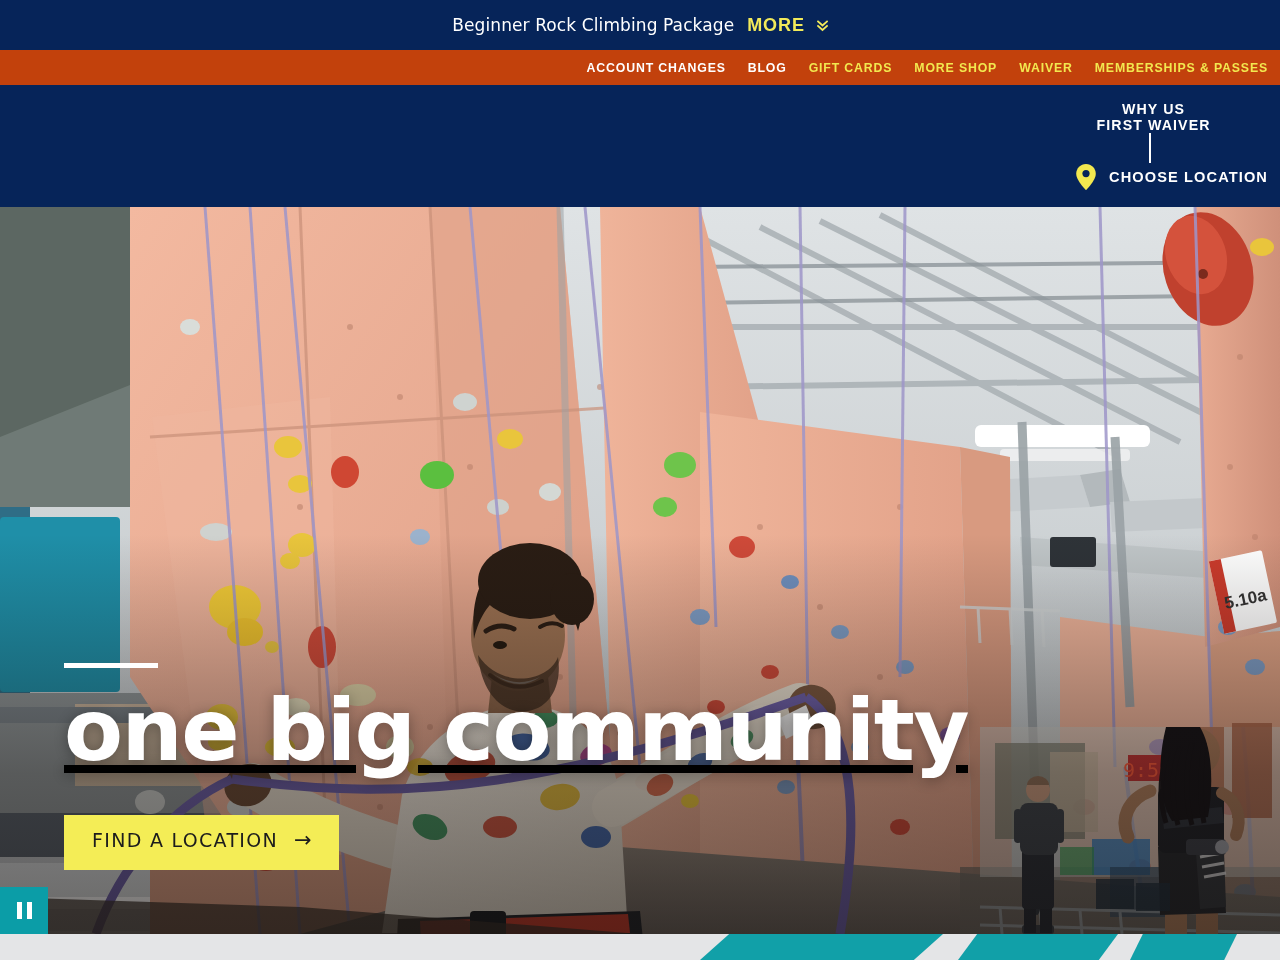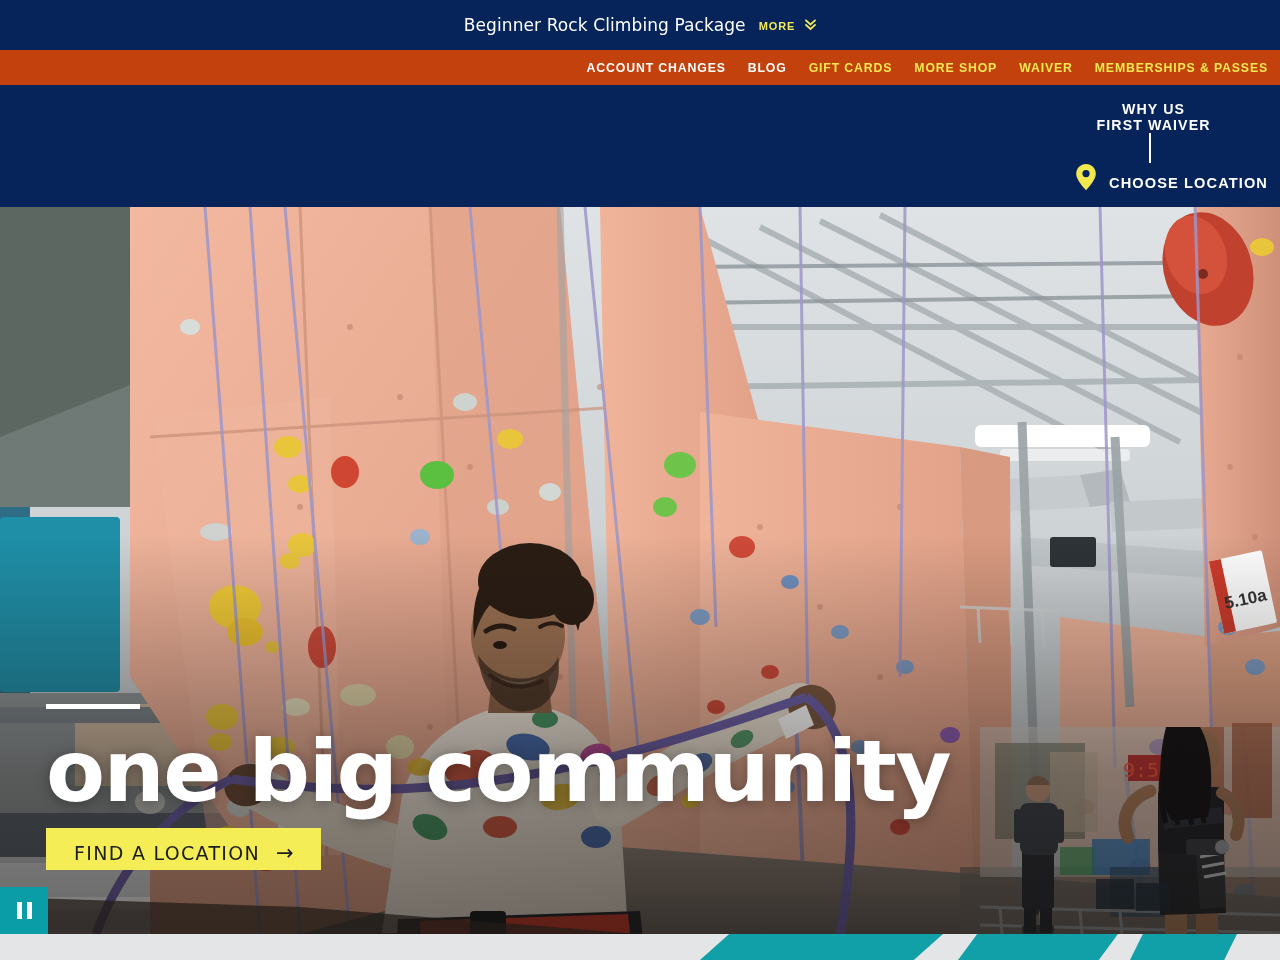--- a/index.html
+++ b/index.html
@@ -16,21 +16,21 @@
   .promo-bar {
     position: absolute; top: 0; left: 0; width: 1280px; height: 50px;
     background: #062459;
     display: flex; align-items: center; justify-content: center;
   }
   .promo-text {
     color: #ffffff; font-size: 17px; letter-spacing: .1px;
     font-family: "DejaVu Sans", sans-serif; font-weight: 400;
   }
   .promo-more {
-    color: #f2ea5a; font-size: 11px; font-weight: 700;
+    color: #f2ea5a; font-size: 18px; font-weight: 700;
     letter-spacing: .9px; margin-left: 13px;
     font-family: "Liberation Sans", sans-serif;
   }
   .promo-chev {
     display: inline-block; margin-left: 6px; color: #f2ea5a;
     font-size: 11px; line-height: 1; position: relative; top: 1px;
   }
 
   
   .util-bar {
@@ -62,50 +62,50 @@
     margin-top: 6px; margin-left: 16px;
   }
   .nav-right {
     margin-left: auto; display: flex; align-items: center; margin-right: 12px; flex-direction: column;
   }
   .nav-link {
     color: #ffffff; font-size: 14.2px; font-weight: 700; letter-spacing: 1.1px;
     margin-right: 36px; cursor: pointer; white-space: nowrap;
   }
   .nav-div { width: 2px; height: 30px; background: #ffffff; margin-right: 44px; }
-  .loc-btn { display: flex; align-items: flex-end; cursor: pointer; }
+  .loc-btn { display: flex; align-items: center; cursor: pointer; }
   .pin { width: 22px; height: 28px; margin-right: 12px; }
   .loc-label { color: #ffffff; font-size: 14.6px; font-weight: 700; letter-spacing: 1.1px; }
 
   
   .hero {
     position: absolute; top: 207px; left: 0; width: 1280px; height: 727px;
     overflow: hidden; background: #3a2c25;
   }
   .hero-photo { position: absolute; inset: 0; }
   .hero-overlay {
     position: absolute; inset: 0;
     background: linear-gradient(to bottom, rgba(0,0,0,0) 45%, rgba(15,10,8,.42) 78%, rgba(12,8,6,.55) 100%);
   }
-  .hero-content { position: absolute; left: 46px; bottom: 64px; z-index: 6; }
+  .hero-content { position: absolute; left: 64px; bottom: 64px; z-index: 6; text-decoration: underline; }
   .hero-rule { width: 94px; height: 5px; background: #ffffff; margin-bottom: 22px; }
   .hero-h1 {
     color: #ffffff; font-size: 86px; font-weight: 700; line-height: .94;
     letter-spacing: -1.5px;
     font-family: "DejaVu Sans", sans-serif;
     text-shadow: 0 2px 14px rgba(0,0,0,.33);
   }
   .hero-sub {
     color: #ffffff; font-size: 31px; font-weight: 700; letter-spacing: .7px;
     margin-top: 16px; text-shadow: 0 2px 10px rgba(0,0,0,.35);
   }
   .hero-cta {
-    display: inline-flex; align-items: center; margin-top: 16px;
+    display: inline-flex; align-items: center; margin-top: 44px;
     background: #f4ed56; color: #1c1c1c; border: none; cursor: pointer;
-    padding: 14px 26px 6px 28px;
+    padding: 14px 26px 19px 28px;
     font-size: 19px; font-weight: 400; letter-spacing: 1.3px;
     font-family: "DejaVu Sans", sans-serif;
   }
   .cta-arrow { margin-left: 16px; font-size: 21px; line-height: 1; }
 
   
   .pause-btn {
     position: absolute; left: 0; bottom: 0; width: 48px; height: 47px;
     background: #0b9da7; z-index: 8;
     display: flex; align-items: center; justify-content: center; cursor: pointer;

